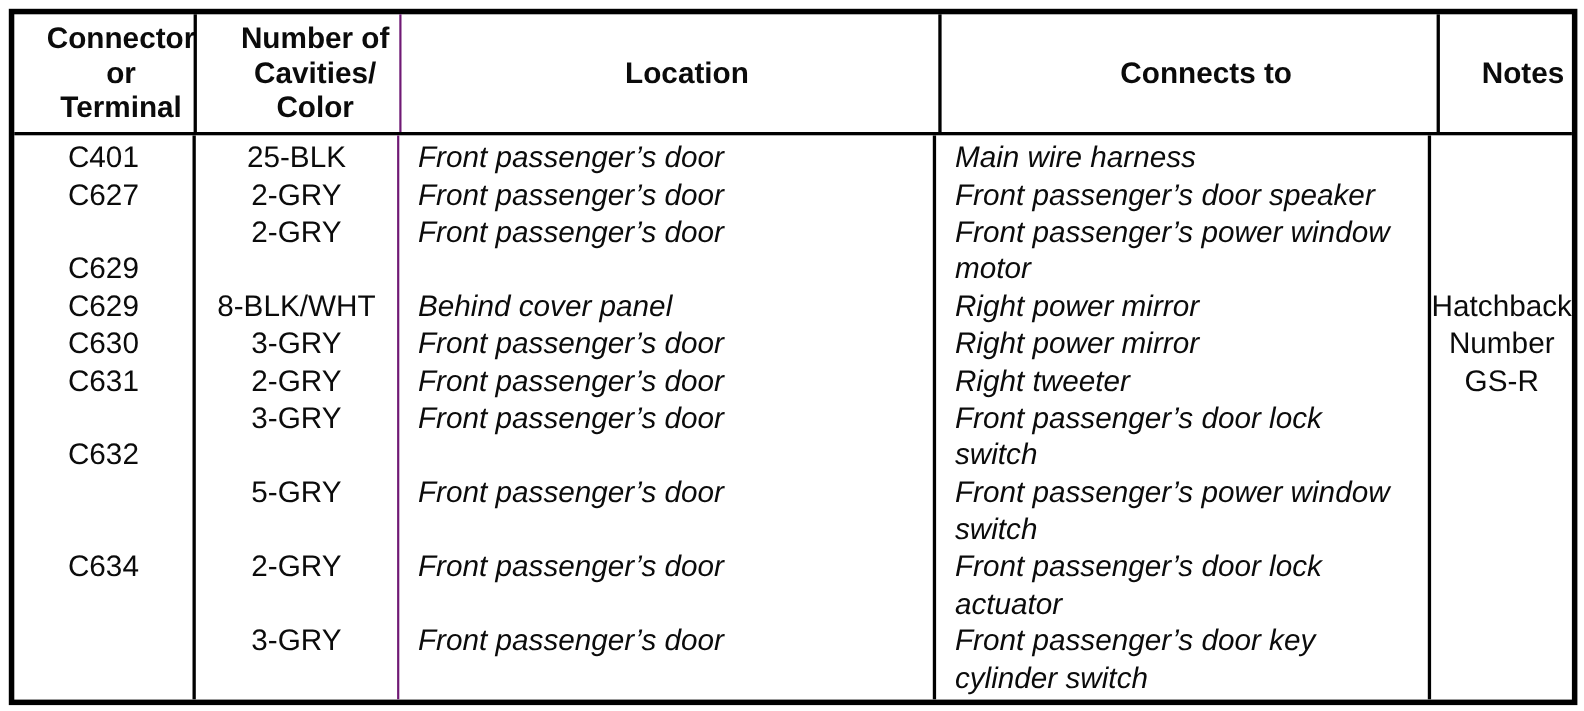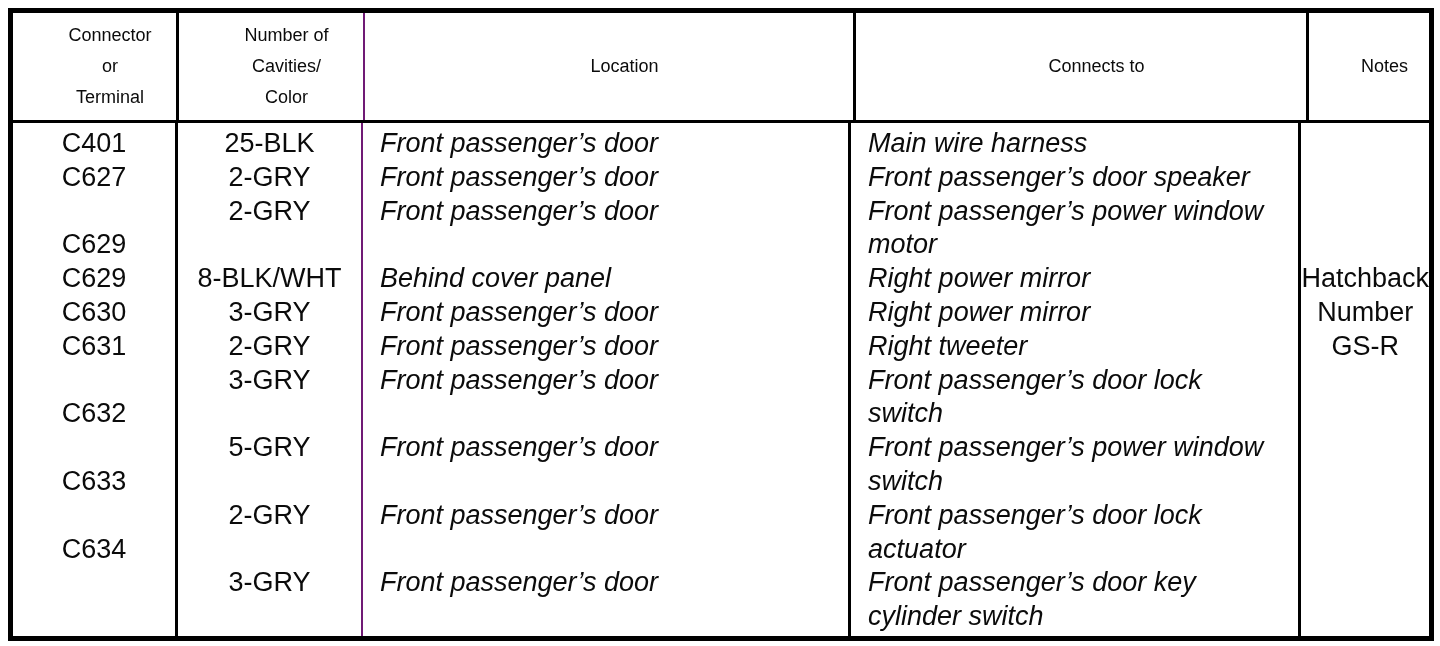--- a/index.html
+++ b/index.html
@@ -21,21 +21,21 @@
   }
   .hdr {
     display: flex;
     height: 107px;
     border-bottom: 3px solid #000;
     flex: none;
   }
   .hcell {
     display: flex; align-items: center; justify-content: center;
     text-align: center;
-    font-weight: normal; font-size: 18px; line-height: 31px;
+    font-weight: bold; font-size: 27px; line-height: 31px;
     white-space: pre-line;
     box-sizing: border-box;
     padding-left: 31px;
   }
   .bodyrow { flex: 1; display: flex; overflow: hidden; }
   .col { box-sizing: border-box; padding-top: 4px; }
   .c1 { width: 163px; }
   .c2 { width: 187px; border-left: 3px solid #000; }
   .c3 { width: 490px; border-left: 2px solid #701a75; }
   .c4 { width: 453px; border-left: 3px solid #000; }
@@ -70,21 +70,20 @@
           <div class="slot">C401</div>
           <div class="slot">C627</div>
           <div class="slot"></div>
           <div class="slot">C629</div>
           <div class="slot">C629</div>
           <div class="slot">C630</div>
           <div class="slot">C631</div>
           <div class="slot"></div>
           <div class="slot">C632</div>
           <div class="slot"></div>
-          <div class="slot">C633</div>
           <div class="slot"></div>
           <div class="slot">C634</div>
           <div class="slot"></div>
         </div>
       <div class="col c2 center" id="col-cavities">
           <div class="slot">25-BLK</div>
           <div class="slot">2-GRY</div>
           <div class="slot">2-GRY</div>
           <div class="slot"></div>
           <div class="slot">8-BLK/WHT</div>

